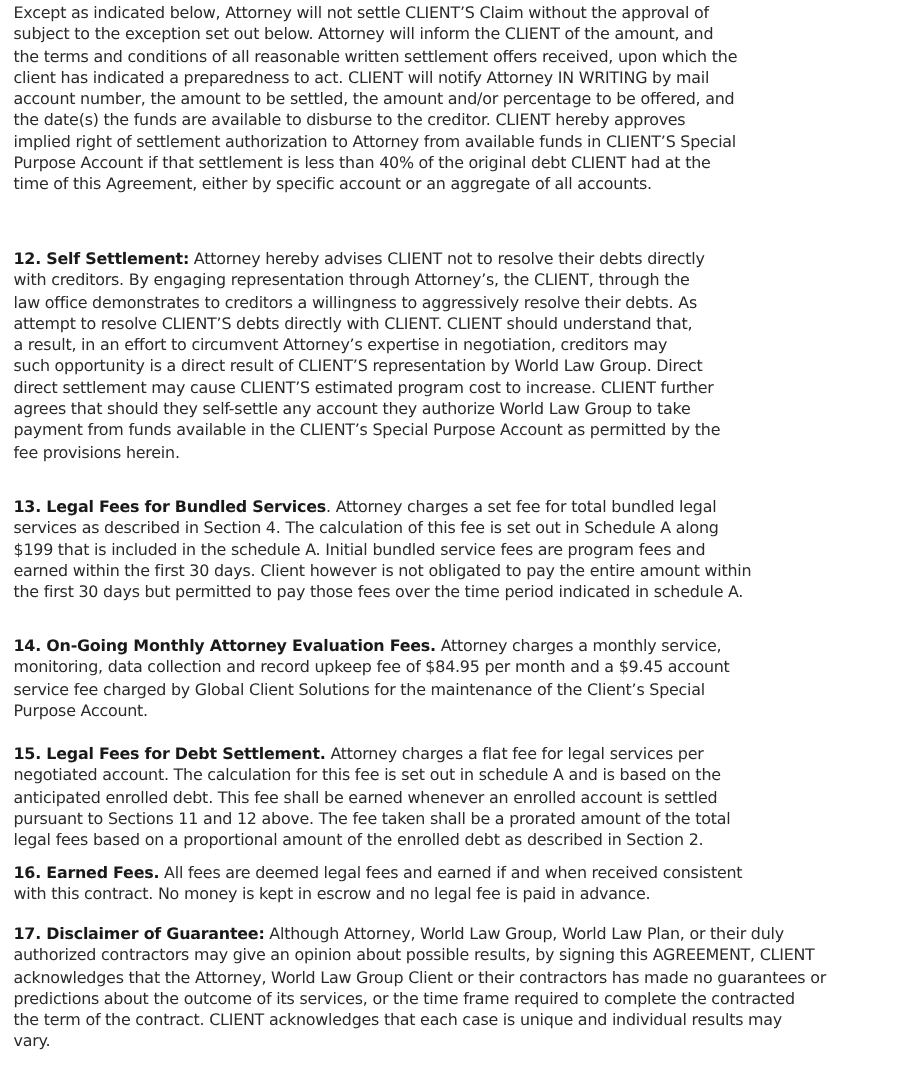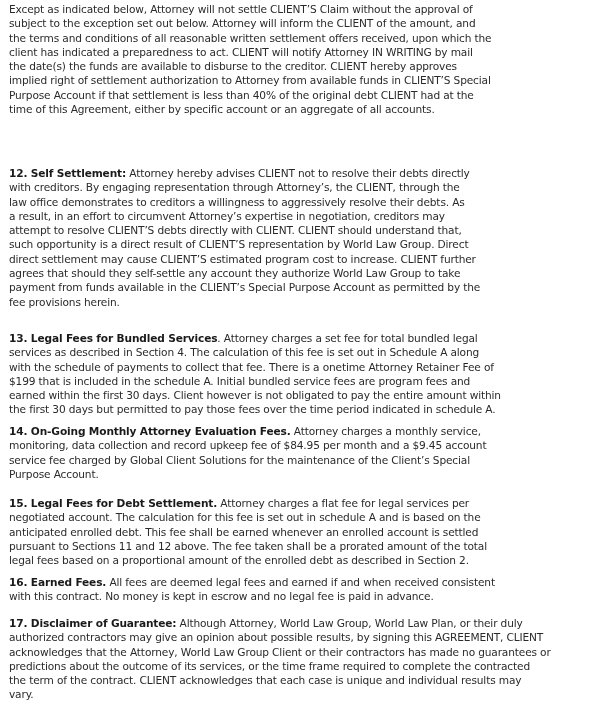--- a/index.html
+++ b/index.html
@@ -19,43 +19,43 @@
 </head>
 <body>
 
 <div class="doc">
 
   <p class="para" style="top:2px;">
     <span class="line">Except as indicated below, Attorney will not settle CLIENT’S Claim without the approval of</span>
     <span class="line">subject to the exception set out below.  Attorney will inform the CLIENT of the amount, and</span>
     <span class="line">the terms and conditions of all reasonable written settlement offers received, upon which the</span>
     <span class="line">client has indicated a preparedness to act.  CLIENT will notify Attorney IN WRITING by mail</span>
+    <span class="line">account number, the amount to be settled, the amount and/or percentage to be offered, and</span>
     <span class="line">the date(s) the funds are available to disburse to the creditor.  CLIENT hereby approves</span>
     <span class="line">implied right of settlement authorization to Attorney from available funds in CLIENT’S Special</span>
     <span class="line">Purpose Account if that settlement is less than 40% of the original debt CLIENT had at the</span>
     <span class="line">time of this Agreement, either by specific account or an aggregate of all accounts.</span>
   </p>
 
   <p class="para" style="top:166px;">
     <span class="line"><span class="heading">12. Self Settlement:</span><span> Attorney hereby advises CLIENT not to resolve their debts directly</span></span>
     <span class="line">with creditors.  By engaging representation through Attorney’s, the CLIENT, through the</span>
     <span class="line">law office demonstrates to creditors a willingness to aggressively resolve their debts.  As</span>
+    <span class="line">attempt to resolve CLIENT’S debts directly with CLIENT.  CLIENT should understand that,</span>
     <span class="line">a result, in an effort to circumvent Attorney’s expertise in negotiation, creditors may</span>
-    <span class="line">attempt to resolve CLIENT’S debts directly with CLIENT.  CLIENT should understand that,</span>
     <span class="line">such opportunity is a direct result of CLIENT’S representation by World Law Group. Direct</span>
     <span class="line">direct settlement may cause CLIENT’S estimated program cost to increase. CLIENT further</span>
     <span class="line">agrees that should they self-settle any account they authorize World Law Group to take</span>
     <span class="line">payment from funds available in the CLIENT’s Special Purpose Account as permitted by the</span>
     <span class="line">fee provisions herein.</span>
   </p>
 
   <p class="para" style="top:331px;">
     <span class="line"><span class="heading">13. Legal Fees for Bundled Services</span><span>.  Attorney charges a set fee for total bundled legal</span></span>
     <span class="line">services as described in Section 4. The calculation of this fee is set out in Schedule A along</span>
-    <span class="line">with the schedule of payments to collect that fee.  There is a onetime Attorney Retainer Fee of</span>
     <span class="line">$199 that is included in the schedule A. Initial bundled service fees are program fees and</span>
     <span class="line">earned within the first 30 days. Client however is not obligated to pay the entire amount within</span>
     <span class="line">the first 30 days but permitted to pay those fees over the time period indicated in schedule A.</span>
   </p>
 
   <p class="para" style="top:424px;">
     <span class="line"><span class="heading">14. On-Going Monthly Attorney Evaluation Fees.</span><span>  Attorney charges a monthly service,</span></span>
     <span class="line">monitoring, data collection and record upkeep fee of $84.95 per month and a $9.45 account</span>
     <span class="line">service fee charged by Global Client Solutions for the maintenance of the Client’s Special</span>
     <span class="line">Purpose Account.</span>

